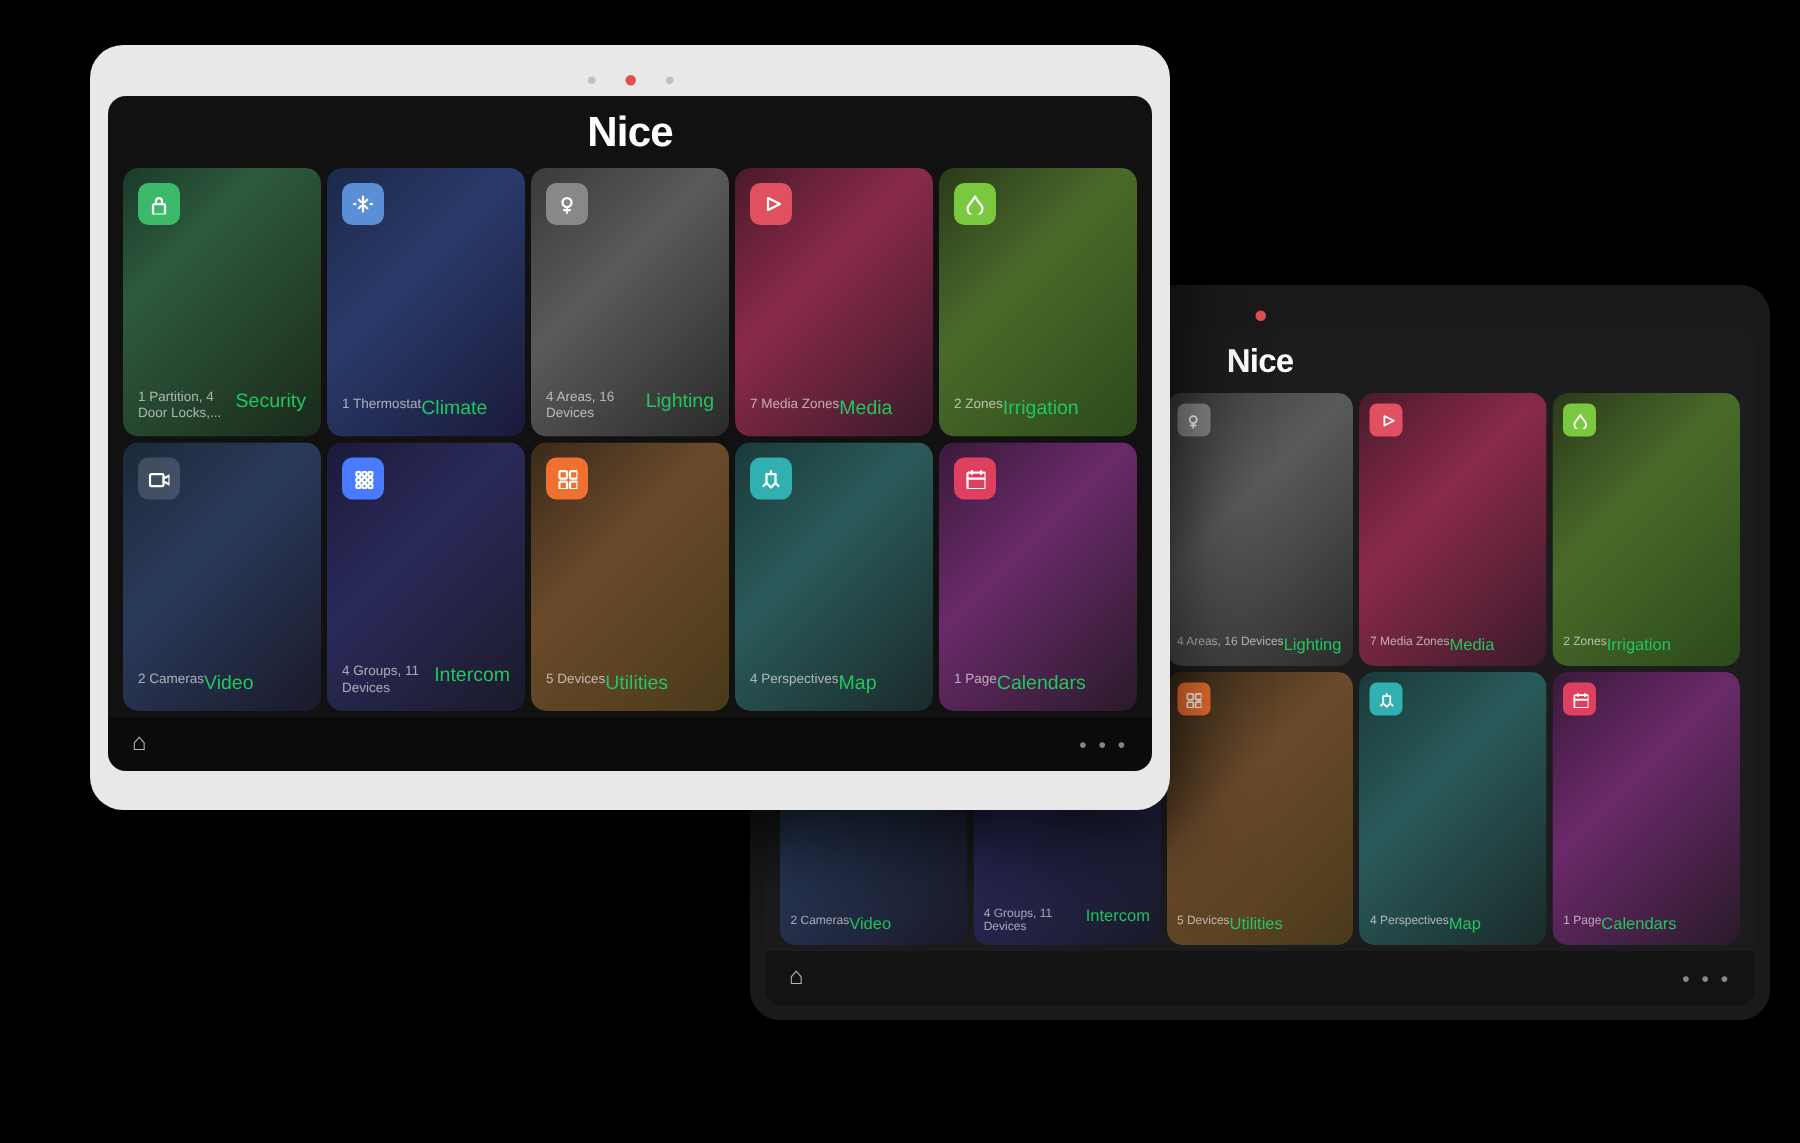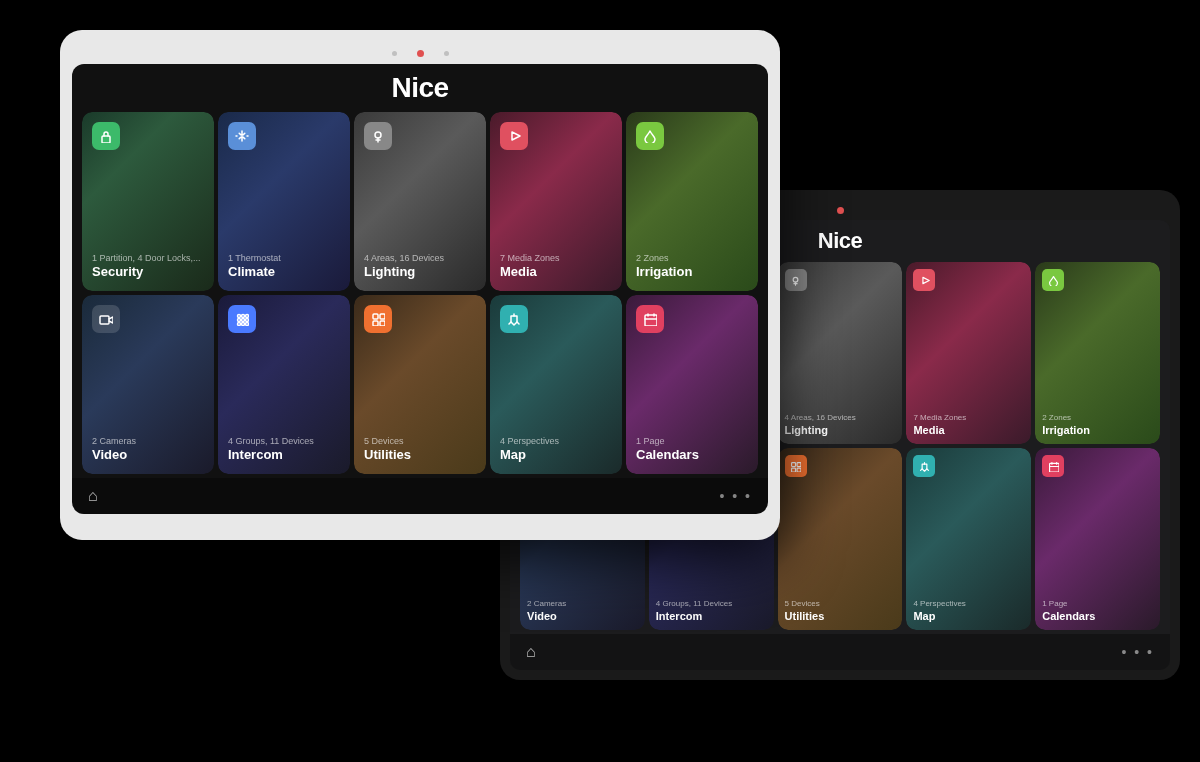--- a/index.html
+++ b/index.html
@@ -175,31 +175,31 @@
     .icon-media { background: #e05060; }
     .icon-irrigation { background: #7ac840; }
     .icon-video { background: rgba(255,255,255,0.15); }
     .icon-intercom { background: #4a7aff; }
     .icon-utilities { background: #f07030; }
     .icon-map { background: #30b0b0; }
     .icon-calendars { background: #e04060; }
 
     .tile-labels {
       display: flex;
-      flex-direction: column;
+      flex-direction: row;
     }
     .tile-sublabel {
       color: rgba(255,255,255,0.6);
       font-size: 9px;
       line-height: 1.2;
     }
     .tile-title {
-      color: #ffffff;
+      color: #22c55e;
       font-size: 13px;
-      font-weight: 700;
+      font-weight: 400;
       line-height: 1.3;
     }
 
     
     .sm .tile-sublabel { font-size: 8px; }
     .sm .tile-title { font-size: 11px; }
     .sm .tile-icon { width: 22px; height: 22px; font-size: 11px; border-radius: 5px; }
     .sm .tile-content { padding: 7px; }
     .sm .tile { min-height: 75px; }
 

